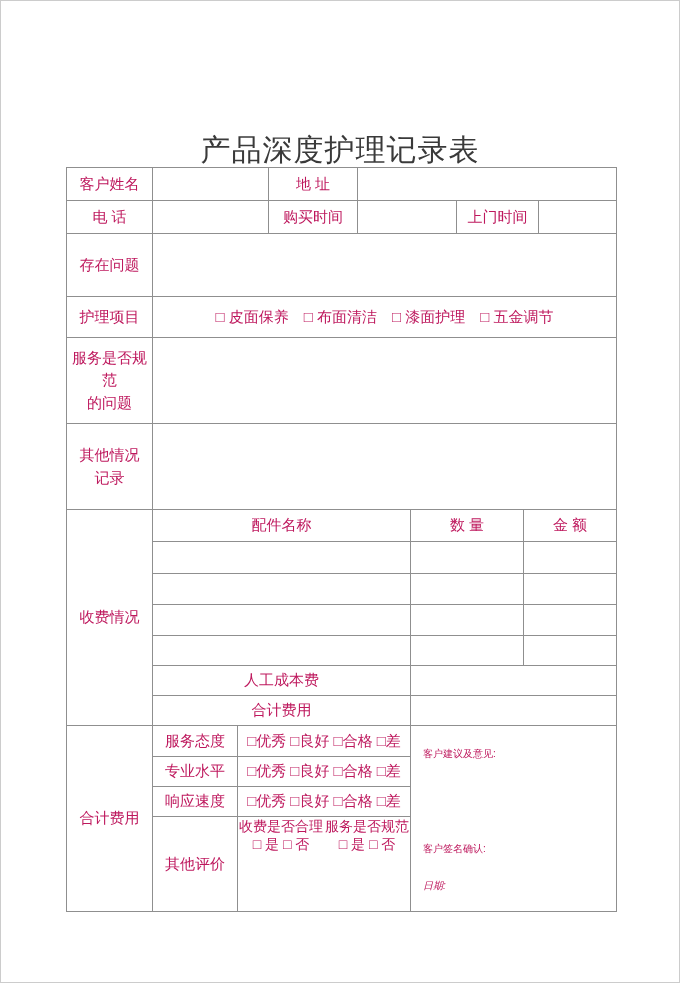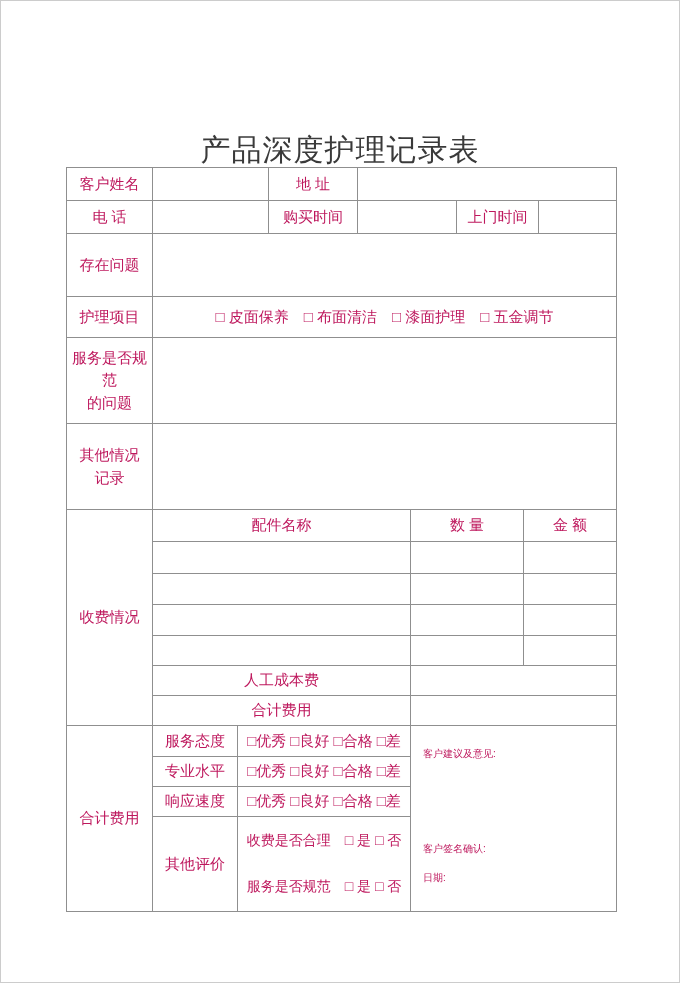--- a/index.html
+++ b/index.html
@@ -34,31 +34,31 @@
     vertical-align:middle;
     font-size:15px;
     color:#be185d;
     padding:0;
     overflow:hidden;
   }
   td.wrap2{white-space:pre-line;line-height:1.5;}
   td.opts{font-size:14px;letter-spacing:0;}
   td.other-items-cell{padding:0;}
   .other-items-box{
-    display:flex;flex-direction:column;
+    display:flex;
     justify-content:space-around;
     height:93px;
     font-size:14px;
   }
   td.comments-cell{text-align:left;vertical-align:top;}
   .comments-box{position:relative;height:184px;width:100%;}
   .comments-box > div{position:absolute;left:12px;font-size:10px;white-space:nowrap;}
   .suggestion-line{top:20px;}
   .signature-line{top:115px;}
-  .date-line{top:144px;}
+  .date-line{top:152px;font-style:italic;}
 </style>
 </head>
 <body>
 
 <div class="page">
 
   <div class="doc-title">产品深度护理记录表</div>
 
   <table class="form">
     <colgroup>

